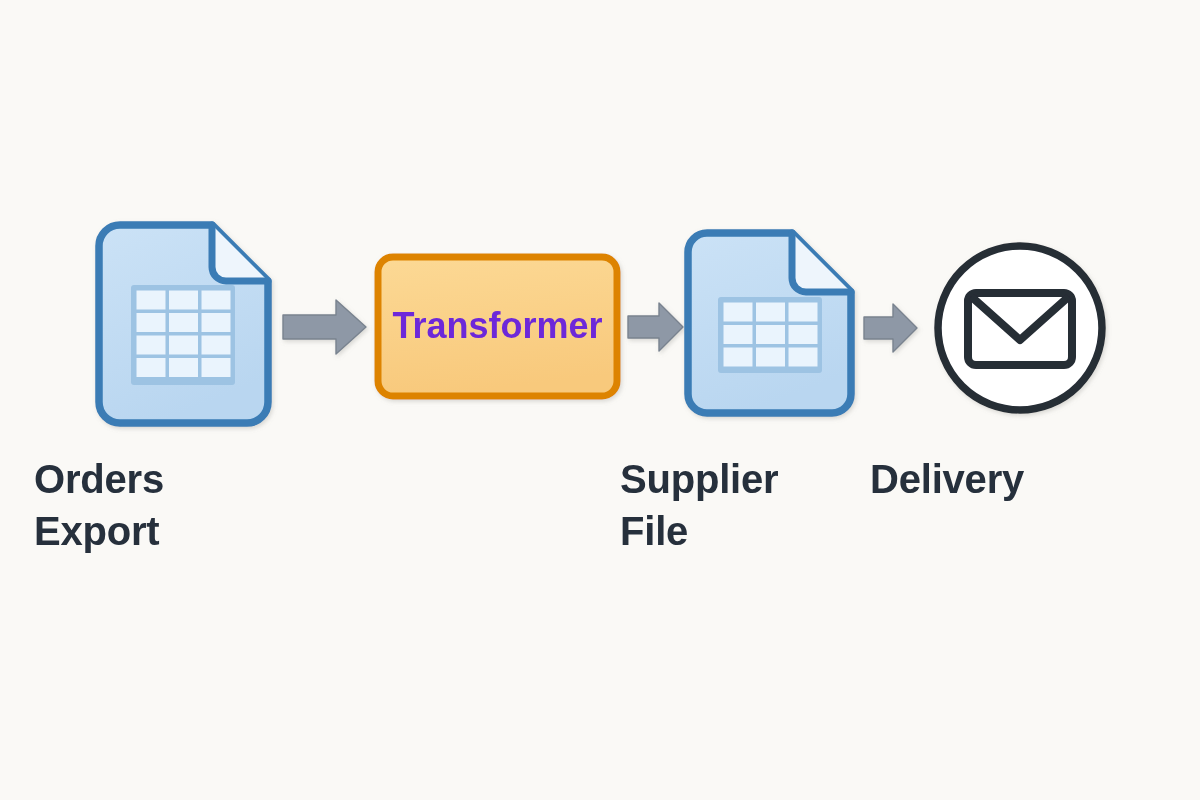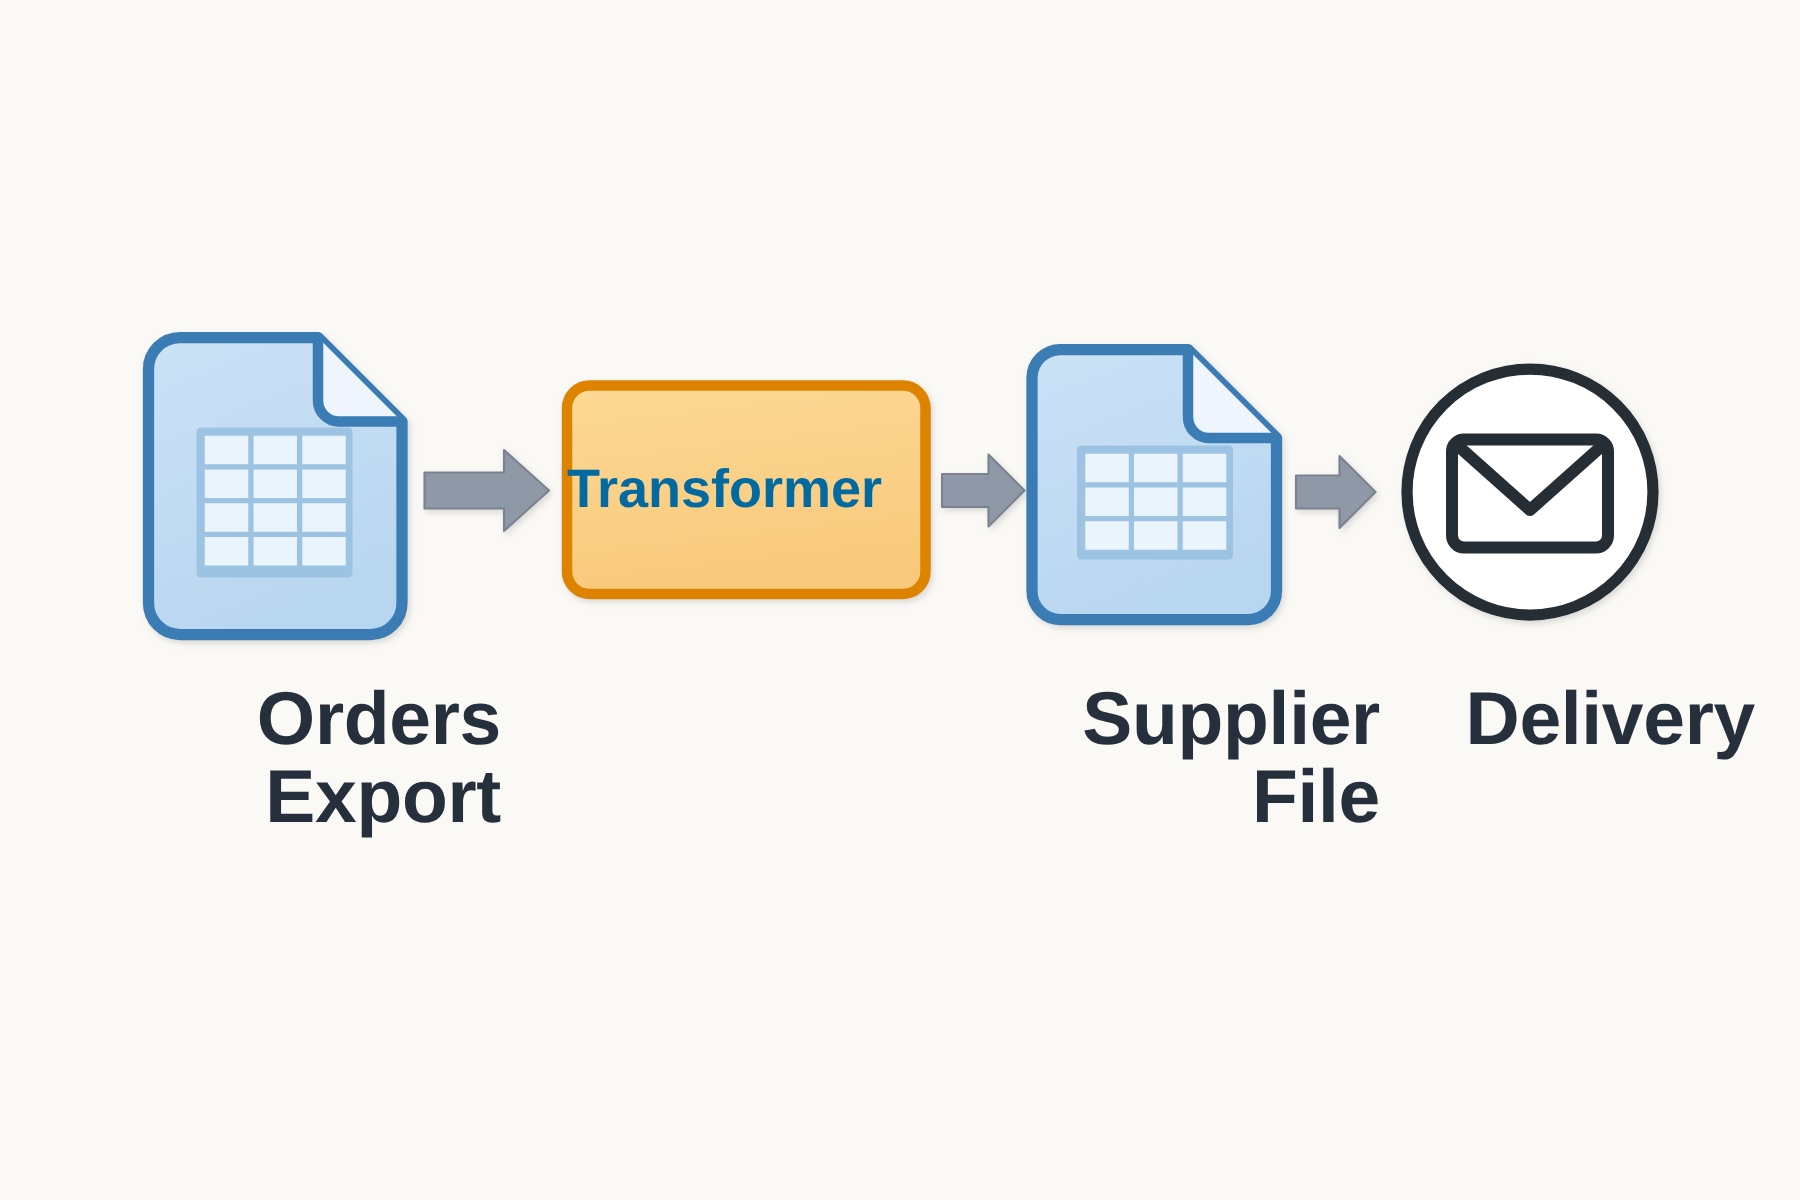--- a/index.html
+++ b/index.html
@@ -23,37 +23,37 @@
   #flow-svg {
     position: absolute;
     left: 0;
     top: 0;
     width: 1200px;
     height: 800px;
     display: block;
   }
   .node-label {
     position: absolute;
-    text-align: right;
+    text-align: left;
     font-family: "Liberation Sans", sans-serif;
     font-weight: bold;
-    font-size: 50px;
+    font-size: 40px;
     line-height: 52px;
     color: #26303c;
     letter-spacing: -0.2px;
     white-space: pre-line;
     user-select: none;
   }
   .inbox-label {
     position: absolute;
-    text-align: left;
+    text-align: center;
     font-family: "Liberation Sans", sans-serif;
     font-weight: bold;
     font-size: 36px;
-    color: #0369a1;
+    color: #6d28d9;
     user-select: none;
   }
 </style>
 </head>
 <body>
 
 <div id="canvas">
 
   <svg id="flow-svg" viewBox="0 0 1200 800">
     <defs>

